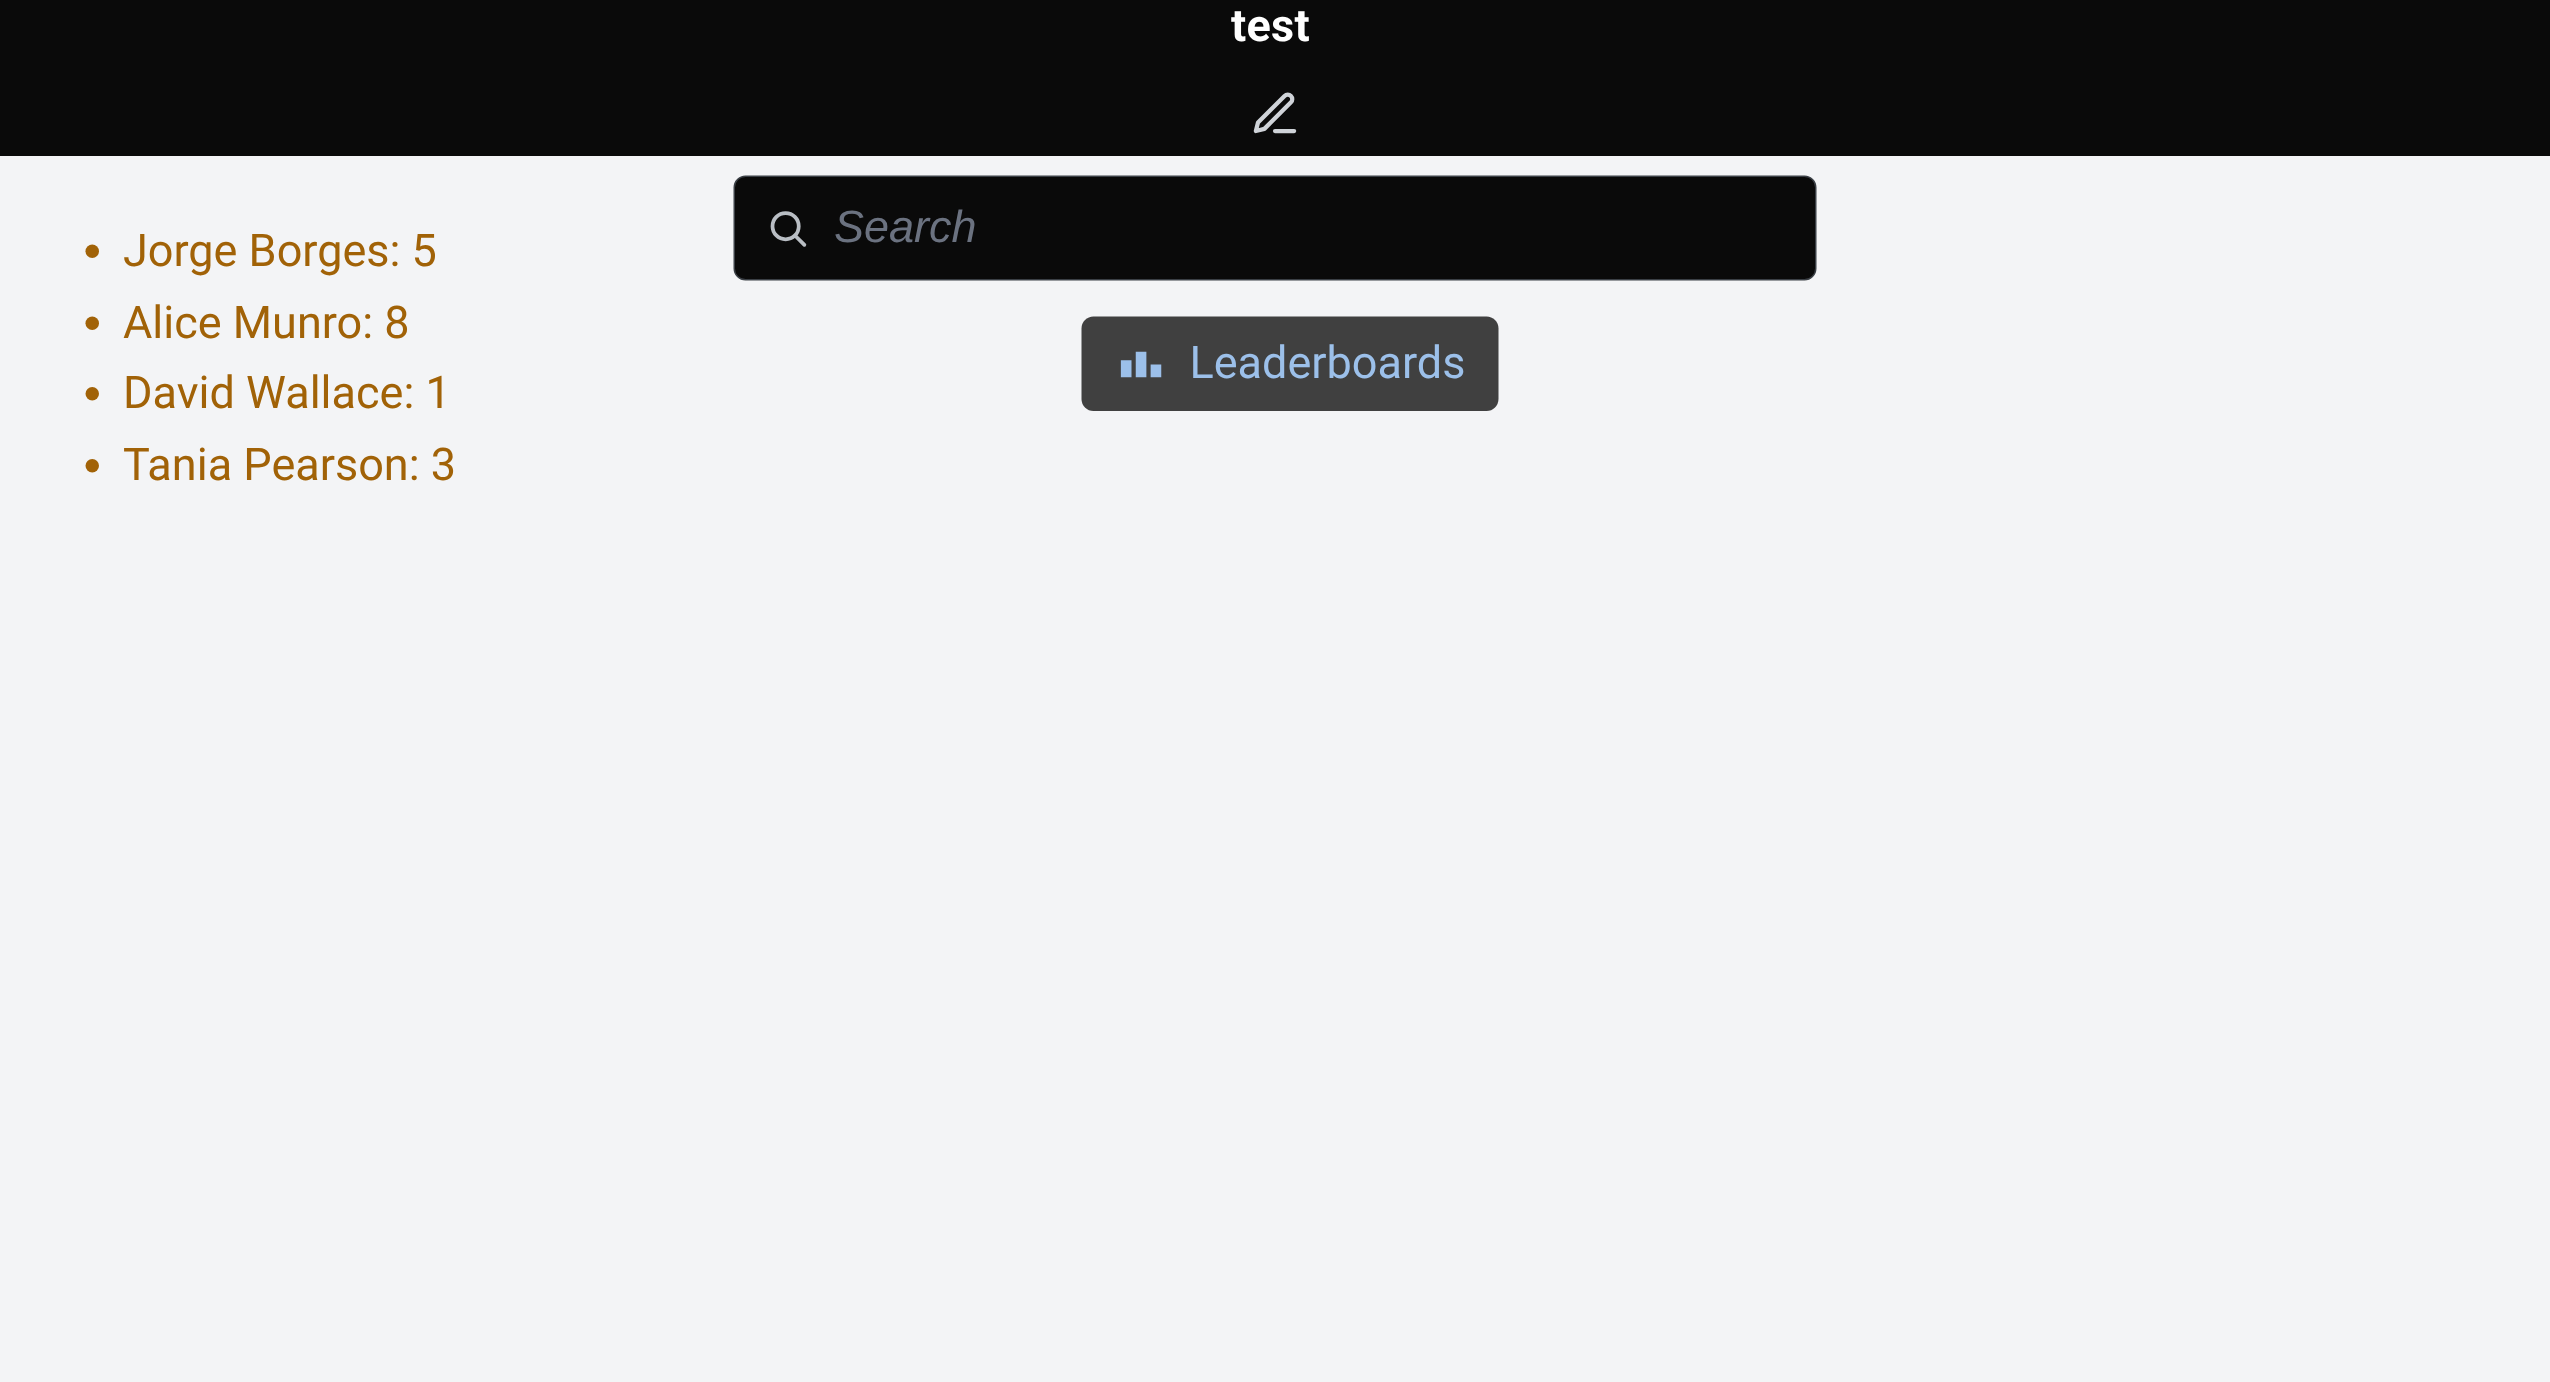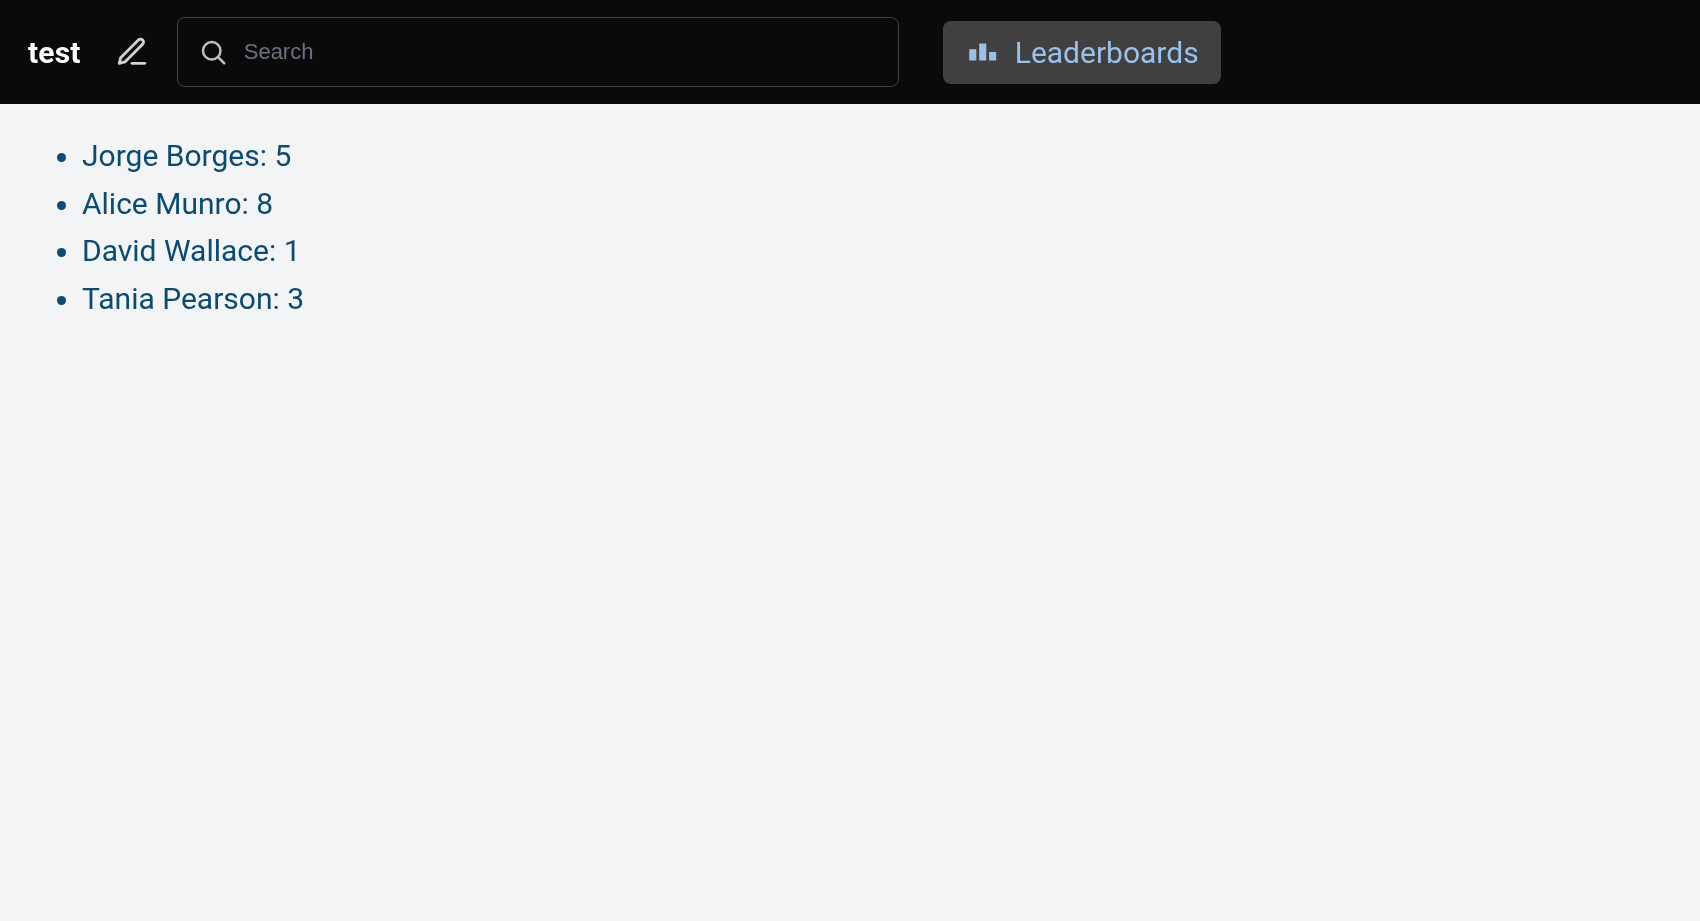--- a/index.html
+++ b/index.html
@@ -14,20 +14,21 @@
       height: 921px;
       overflow: hidden;
     }
     .topbar {
       background: #0a0a0a;
       height: 104px;
       display: flex;
       align-items: center;
       padding: 0 28px;
       gap: 24px;
+      flex-direction: column;
     }
     .brand {
       color: #ffffff;
       font-weight: 700;
       font-size: 30px;
       letter-spacing: 0.2px;
       padding-right: 6px;
     }
     .edit-btn {
       display: flex;
@@ -60,21 +61,22 @@
       height: 30px;
       stroke: #b9bec4;
       flex: 0 0 auto;
     }
     .search-input {
       flex: 1 1 auto;
       background: transparent;
       border: none;
       outline: none;
       color: #f9a8d4;
-      font-size: 22px;
+      font-size: 30px;
+      font-style: italic;
     }
     .search-input::placeholder {
       color: #6b7280;
     }
     .nav {
       display: flex;
       align-items: center;
       gap: 14px;
       margin-left: 20px;
     }
@@ -102,23 +104,24 @@
     .nav-item.active svg {
       stroke: #9cc0ea;
       fill: #9cc0ea;
     }
     .content {
       padding: 28px 30px;
     }
     .leaderboard {
       list-style: disc;
       padding-left: 52px;
-      color: #0c4a6e;
+      color: #a16207;
       font-size: 30px;
       line-height: 1.45;
+      margin-top: 12px;
     }
     .leaderboard li {
       padding: 2px 0;
     }
   </style>
 </head>
 <body>
 
 <div class="topbar">
   <div class="brand">test</div>

